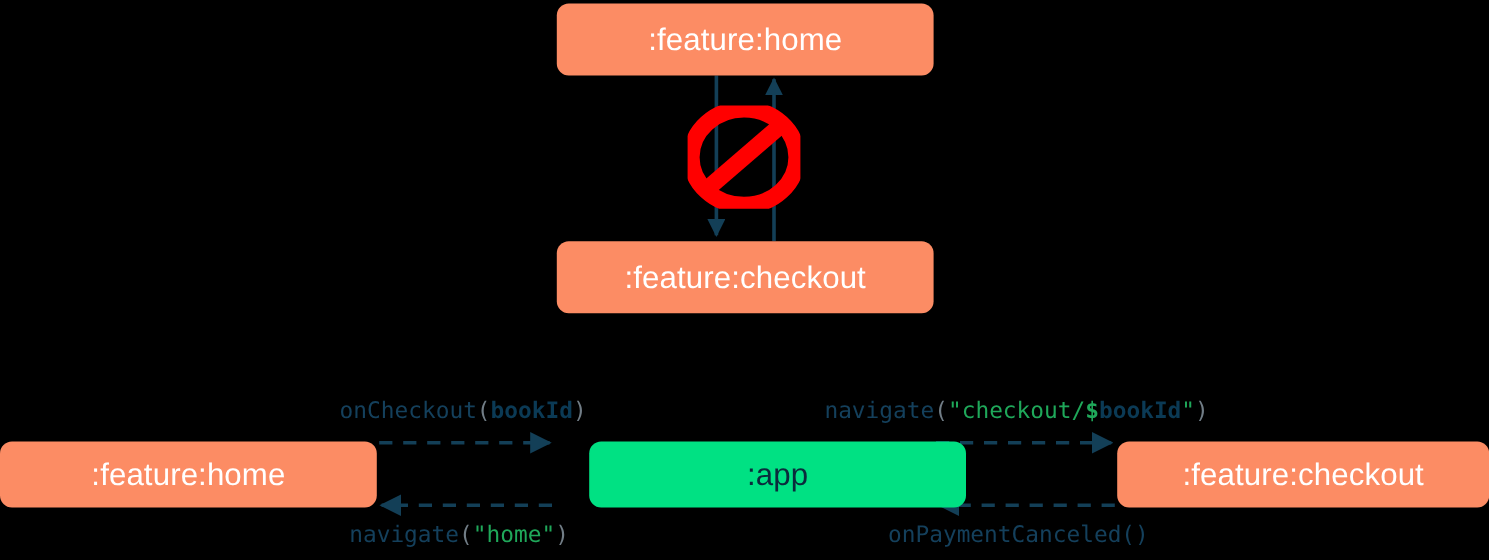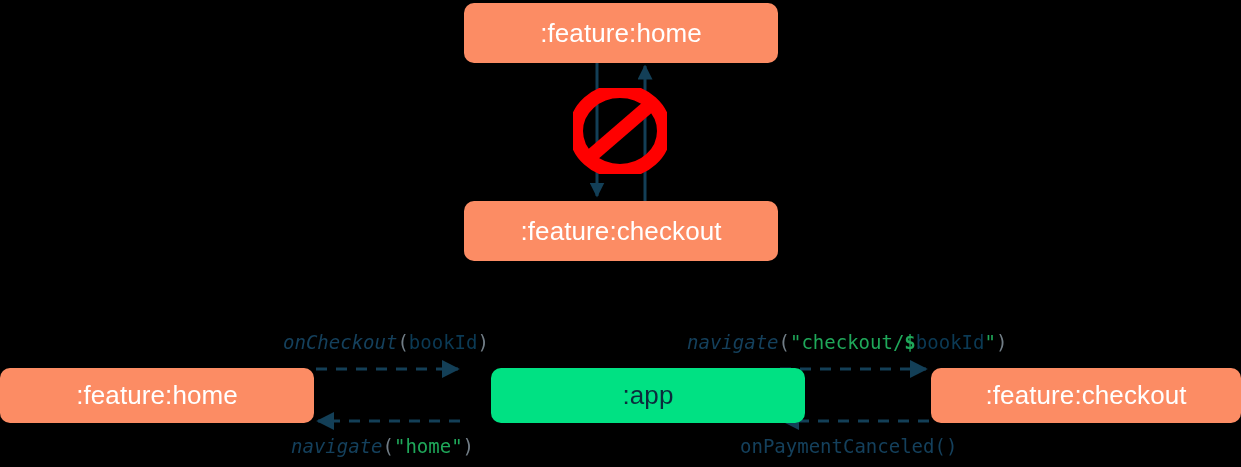--- a/index.html
+++ b/index.html
@@ -76,23 +76,23 @@
 
   
   .edge-label {
     position: absolute;
     font-family: "DejaVu Sans Mono", "Liberation Mono", monospace;
     font-size: 19px;
     letter-spacing: 0px;
     white-space: nowrap;
     line-height: 1;
   }
-  .tok-fn      { color: #14405C; font-style: italic; }
+  .tok-fn      { color: #14405C; }
   .tok-paren   { color: #717D86; }
-  .tok-param   { color: #0B3A55; font-weight: normal; }
+  .tok-param   { color: #0B3A55; font-weight: bold; }
   .tok-str     { color: #1FA85A; }
   .tok-dollar  { color: #1FA85A; font-weight: bold; }
   .tok-plain   { color: #14405C; }
 
   #label-on-checkout      { left: 283px; top: 333px; }
   #label-navigate-ckt     { left: 687px; top: 333px; }
   #label-navigate-home    { left: 291px; top: 437px; }
   #label-on-payment-cancel{ left: 740px; top: 437px; }
 </style>
 </head>

